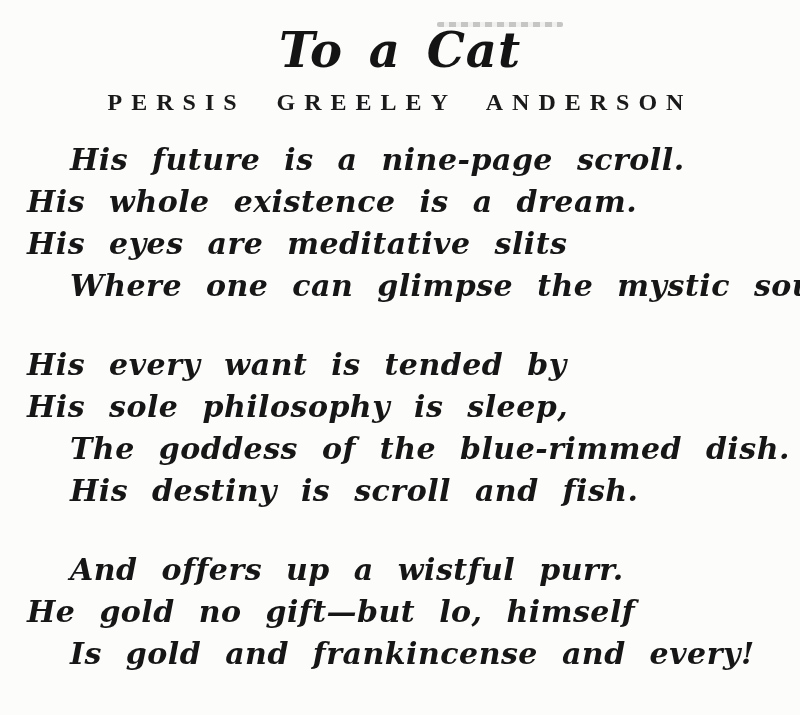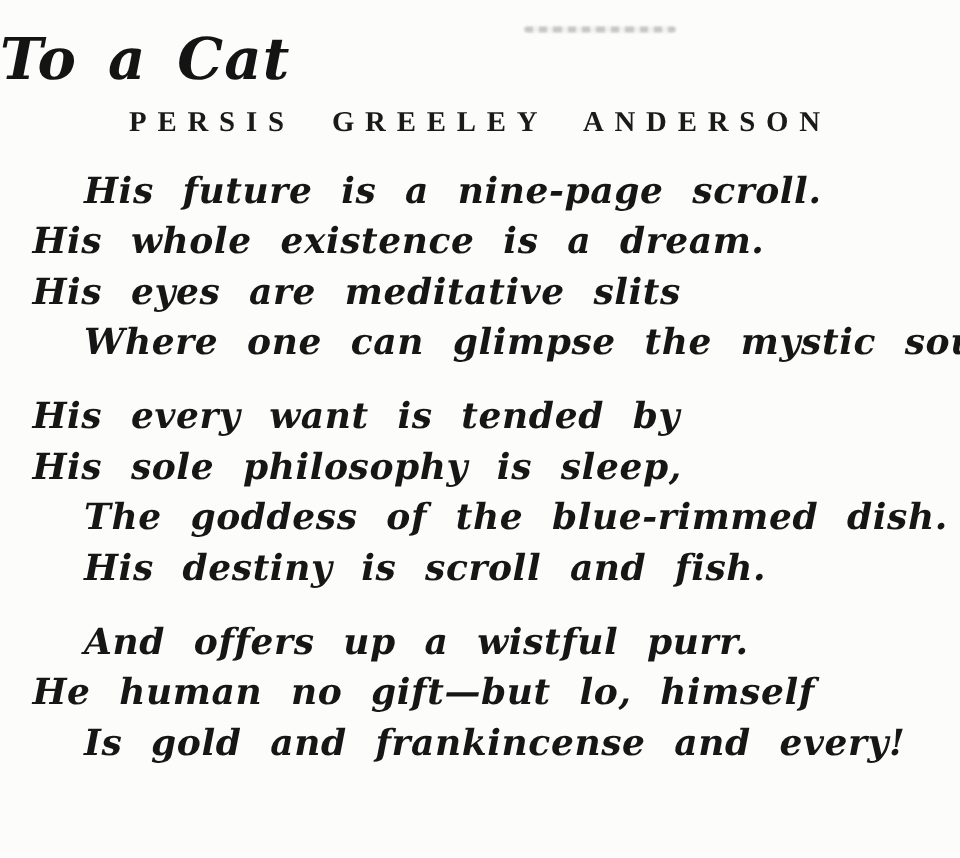--- a/index.html
+++ b/index.html
@@ -24,20 +24,21 @@
     width: 126px;
     height: 5px;
     background: repeating-linear-gradient(90deg,
       rgba(110,110,110,0.38) 0 7px,
       rgba(110,110,110,0.08) 7px 12px);
     filter: blur(0.7px);
     border-radius: 2px;
   }
   .title {
     margin: 22px 0 0 0;
+    text-align: center;
     font-size: 48px;
     line-height: 56px;
     font-style: italic;
     font-weight: bold;
     letter-spacing: 1px;
     word-spacing: 8px;
     color: #141414;
   }
   .author {
     margin-top: 9px;
@@ -48,21 +49,21 @@
     letter-spacing: 9px;
     word-spacing: 16px;
     color: #1a1a1a;
     font-family: Liberation Serif, serif;
   }
   .poem {
     margin-top: 22px;
     padding-left: 27px;
   }
   .stanza { margin: 0; }
-  .stanza + .stanza { margin-top: 20px; }
+  .stanza + .stanza { margin-top: 37px; }
   .line {
     font-size: 30px;
     line-height: 42px;
     font-style: italic;
     font-weight: bold;
     letter-spacing: 0.5px;
     word-spacing: 13px;
     white-space: nowrap;
     color: #161616;
   }
@@ -90,18 +91,18 @@
 
     <div class="stanza">
       <div class="line">His every want is tended by</div>
       <div class="line">His sole philosophy is sleep,</div>
       <div class="line indent">The goddess of the blue-rimmed dish.</div>
       <div class="line indent">His destiny is scroll and fish.</div>
     </div>
 
     <div class="stanza">
       <div class="line indent">And offers up a wistful purr.</div>
-      <div class="line">He human no gift—but lo, himself</div>
+      <div class="line">He gold no gift—but lo, himself</div>
       <div class="line indent">Is gold and frankincense and every!</div>
     </div>
 
   </div>
 </div>
 
 </body></html>

